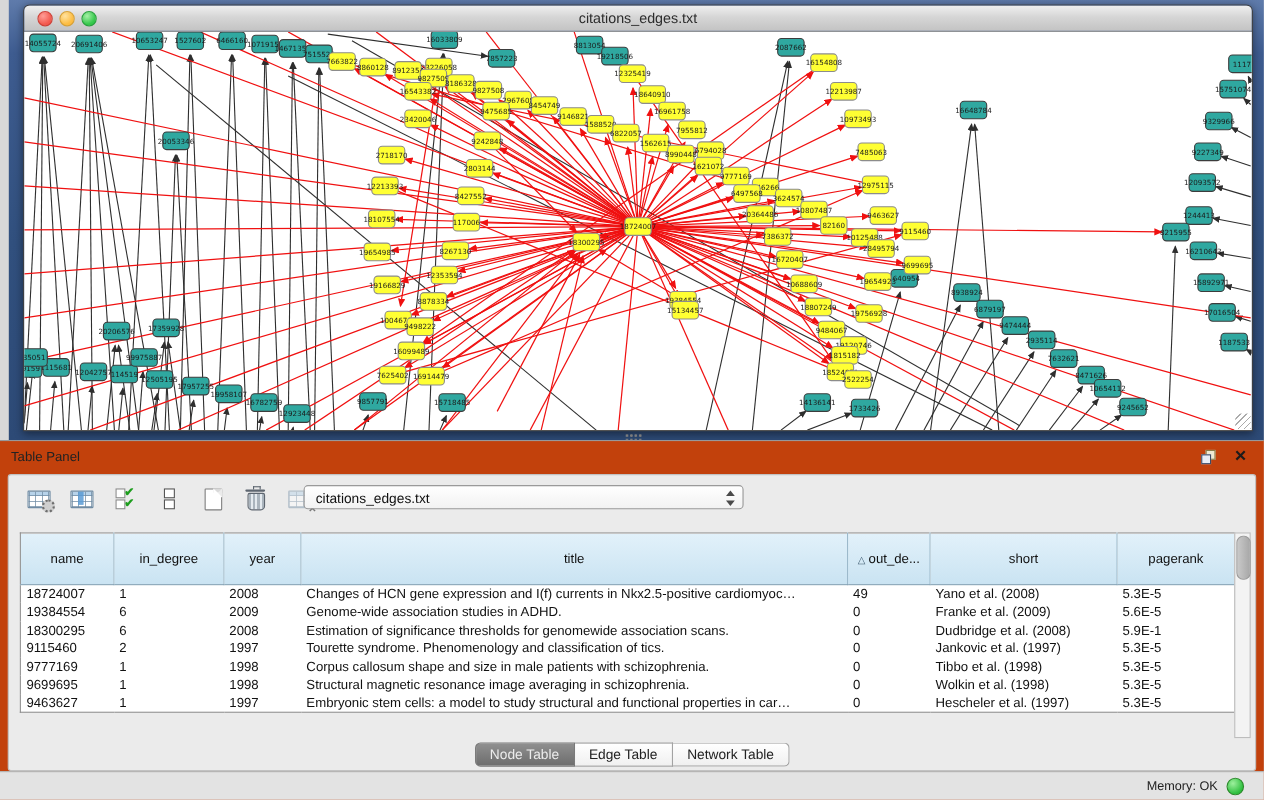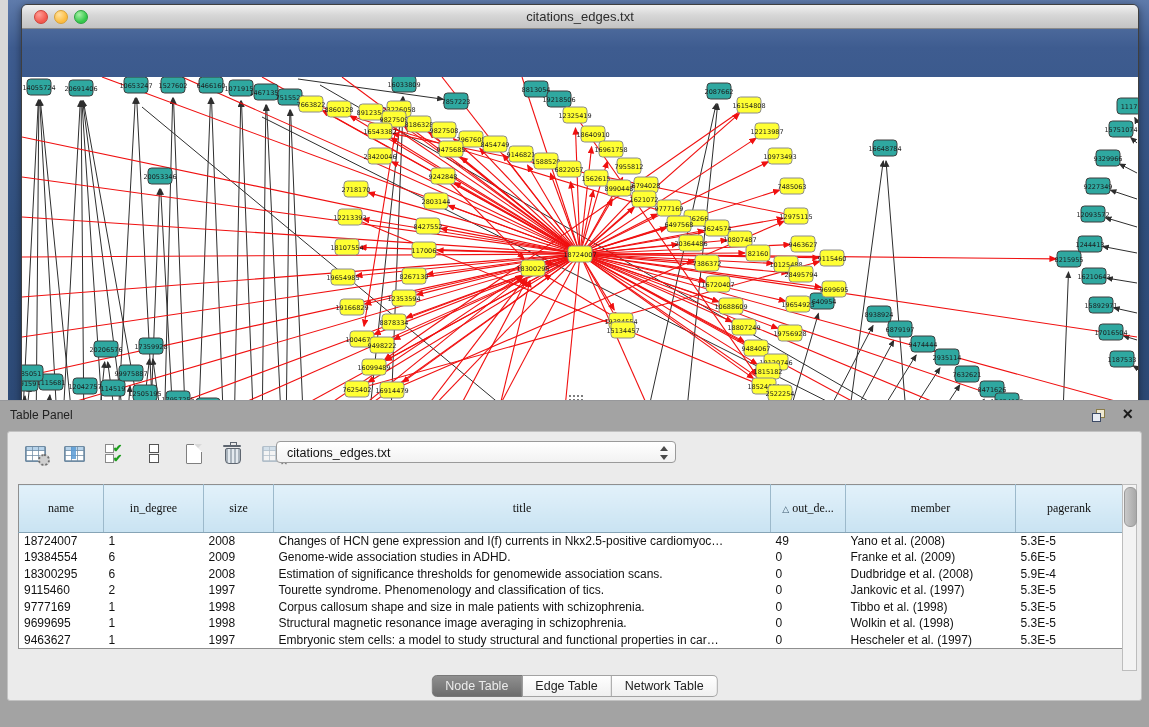--- a/index.html
+++ b/index.html
@@ -13,28 +13,28 @@
   
   .graph-window{position:absolute;left:21px;top:4px;width:1116px;border:1px solid #3f3f3f;
     border-radius:6px 6px 0 0;box-shadow:0 2px 8px rgba(0,0,0,.45);}
   .titlebar{height:23px;background:linear-gradient(180deg,#f0f0f0,#d6d6d6 45%,#c3c3c3);
     border-bottom:1px solid #8a8a8a;border-radius:5px 5px 0 0;position:relative;}
   .tl{position:absolute;top:5px;width:12px;height:12px;border-radius:50%;display:block;}
   .tl.red{left:12px;background:radial-gradient(circle at 35% 30%,#ff9d96,#f35a4f 65%);border:1px solid #ce4138;}
   .tl.yel{left:32px;background:radial-gradient(circle at 35% 30%,#ffe2a0,#fdbc40 65%);border:1px solid #d8a136;}
   .tl.grn{left:52px;background:radial-gradient(circle at 35% 30%,#a6f0a6,#35c84b 65%);border:1px solid #2aa23e;}
   .wtitle{text-align:center;line-height:23px;font-size:13px;color:#2c2c2c;}
-  .canvas{position:relative;width:1116px;height:362px;background:#ffffff;overflow:hidden;margin-top:48px;}
+  .canvas{position:relative;width:1116px;height:362px;background:#ffffff;overflow:hidden;}
   .grip{position:absolute;right:1px;bottom:1px;width:14px;height:14px;
     background:repeating-linear-gradient(135deg,transparent 0 3px,#aaa 3px 4px);}
   .divider-grip{position:absolute;left:568px;top:394px;width:16px;height:7px;
     background:radial-gradient(circle,#7d7d7d 1px,transparent 1.4px);background-size:4px 4px;}
 
   
-  .table-panel{position:absolute;top:400px;left:0;width:1149px;height:327px;background:#a3a3a3;border-top:1px solid #97989b;}
+  .table-panel{position:absolute;top:400px;left:0;width:1149px;height:327px;background:#c2410c;border-top:1px solid #97989b;}
   .tp-header{position:relative;height:28px;}
   .tp-title{position:absolute;left:10px;top:7px;font-size:12px;color:#222;}
   .float-ico{position:absolute;right:44px;top:8px;width:13px;height:13px;cursor:pointer;}
   .float-ico::before{content:"";position:absolute;right:0;top:0;width:7px;height:7px;border:1px solid #8a7c48;background:#efe9d2;}
   .float-ico::after{content:"";position:absolute;left:0;bottom:0;width:7px;height:7px;border:1px solid #3c4a66;background:#e8ecf4;}
   .close-ico{position:absolute;right:16px;top:4px;font-size:18px;font-weight:bold;color:#1b1b1b;cursor:pointer;line-height:18px;}
 
   .tp-body{position:absolute;left:7px;right:7px;top:30px;bottom:27px;background:#ebebeb;
     border:1px solid #c2c2c2;border-radius:3px;}
 
@@ -68,21 +68,21 @@
     border:1px solid #9a9a9a;border-radius:4px;font-size:12.5px;color:#111;line-height:22px;padding-left:10px;
     box-sizing:border-box;cursor:pointer;}
   .stepper{position:absolute;right:6px;top:3px;width:9px;height:16px;}
   .stepper::before{content:"";position:absolute;left:0;top:1px;border-left:4.5px solid transparent;border-right:4.5px solid transparent;border-bottom:5px solid #4a4a4a;}
   .stepper::after{content:"";position:absolute;left:0;bottom:1px;border-left:4.5px solid transparent;border-right:4.5px solid transparent;border-top:5px solid #4a4a4a;}
 
   
   .tablewrap{position:absolute;left:10px;top:52px;}
   table.data{border-collapse:collapse;table-layout:fixed;background:#fff;border:1px solid #8f8f8f;}
   table.data th{background:linear-gradient(180deg,#e2f1fa,#c9e3f2);border-right:1px solid #9cb9cb;border-bottom:1px solid #86a4b6;
-    font-weight:normal;font-size:12px;color:#111;height:20px;padding:16px 4px;text-align:center;white-space:nowrap;overflow:hidden;box-sizing:border-box;cursor:pointer;font-family:Liberation Serif, serif;}
+    font-weight:normal;font-size:12px;color:#111;height:20px;padding:16px 4px;text-align:center;white-space:nowrap;overflow:hidden;box-sizing:border-box;cursor:pointer;}
   table.data th:last-child{border-right:none;text-align:center;}
   table.data td{font-size:12px;color:#111;height:16.5px;padding:0 5px;white-space:nowrap;overflow:hidden;box-sizing:border-box;background:#fff;}
   .sort{font-size:9px;color:#3d5a70;margin-right:3px;}
   .vscroll{position:absolute;left:1104px;top:0;width:15px;height:187px;background:#f3f3f3;border:1px solid #bdbdbd;box-sizing:border-box;}
   .vthumb{position:absolute;left:1px;top:2px;width:11px;height:38px;border-radius:6px;background:linear-gradient(90deg,#c9c9c9,#a8a8a8);border:1px solid #9a9a9a;}
 
   
   .tabs{position:absolute;left:50%;transform:translateX(-50%);bottom:3px;display:flex;}
   .tabs .tab{height:22px;padding:0 13px;font-size:12.5px;font-family:"Liberation Sans",sans-serif;
     background:linear-gradient(#ffffff,#f0f0f0);border:1px solid #a3a3a3;border-left-width:0;color:#222;cursor:pointer;}
@@ -839,24 +839,24 @@
           <span class="stepper"></span>
         </div>
       </div>
 
       <div class="tablewrap">
         <table class="data">
           <thead>
               <tr id="thead-row">
                 <th style="width: 85px;">name</th>
                 <th style="width: 100px; text-align: center;">in_degree</th>
-                <th style="width: 70px;">size</th>
+                <th style="width: 70px;">year</th>
                 <th style="width: 497px;">title</th>
                 <th style="width: 75px;"><span class="sort">△</span>out_de...</th>
-                <th style="width: 170px;">member</th>
+                <th style="width: 170px;">short</th>
                 <th style="width: 107px;">pagerank</th>
               </tr>
             </thead>
           <tbody id="tbody">
               <tr>
                 <td>18724007</td>
                 <td>1</td>
                 <td>2008</td>
                 <td>Changes of HCN gene expression and I(f) currents in Nkx2.5-positive cardiomyoc…</td>
                 <td>49</td>
@@ -872,21 +872,21 @@
                 <td>Franke et al. (2009)</td>
                 <td>5.6E-5</td>
               </tr>
               <tr>
                 <td>18300295</td>
                 <td>6</td>
                 <td>2008</td>
                 <td>Estimation of significance thresholds for genomewide association scans.</td>
                 <td>0</td>
                 <td>Dudbridge et al. (2008)</td>
-                <td>5.9E-4</td>
+                <td>5.9E-1</td>
               </tr>
               <tr>
                 <td>9115460</td>
                 <td>2</td>
                 <td>1997</td>
                 <td>Tourette syndrome. Phenomenology and classification of tics.</td>
                 <td>0</td>
                 <td>Jankovic et al. (1997)</td>
                 <td>5.3E-5</td>
               </tr>
@@ -924,14 +924,18 @@
         </div>
       </div>
 
       <div class="tabs">
         <button class="tab selected">Node Table</button>
         <button class="tab">Edge Table</button>
         <button class="tab">Network Table</button>
       </div>
     </div>
 
+    <div class="statusbar">
+      <span class="mem-label">Memory: OK</span>
+      <span class="mem-dot"></span>
+    </div>
   </div>
 </div>
 
 </body></html>

